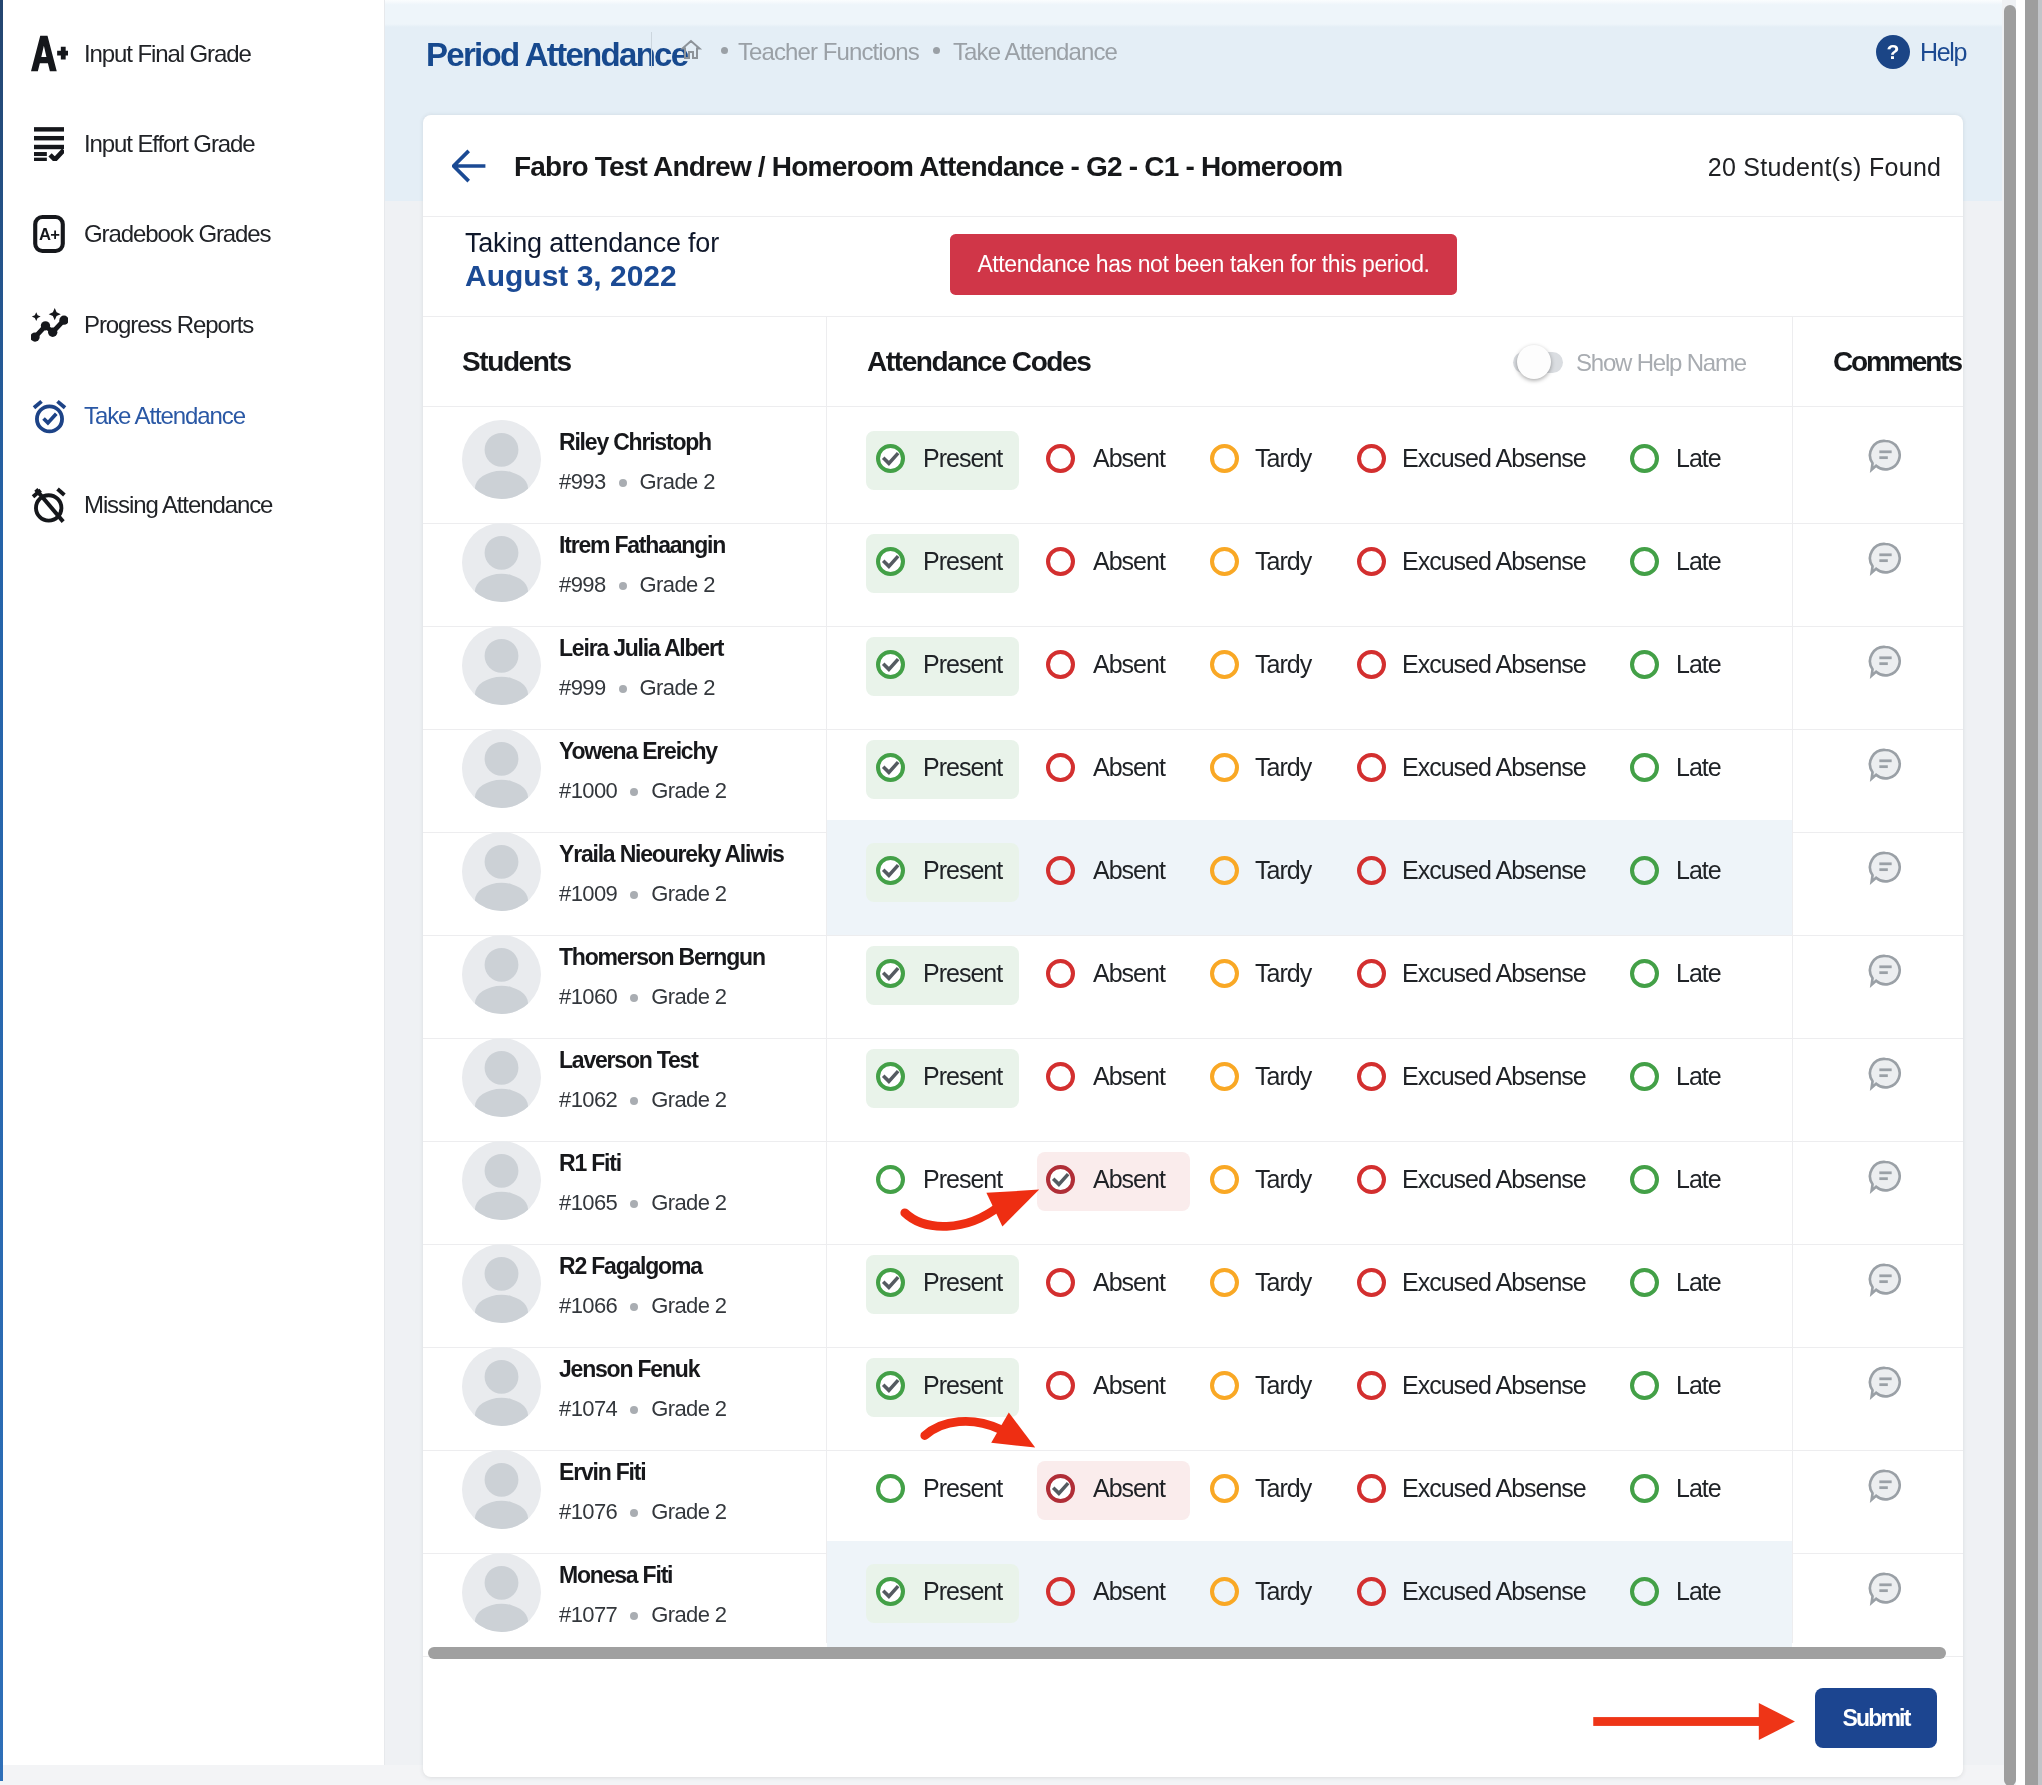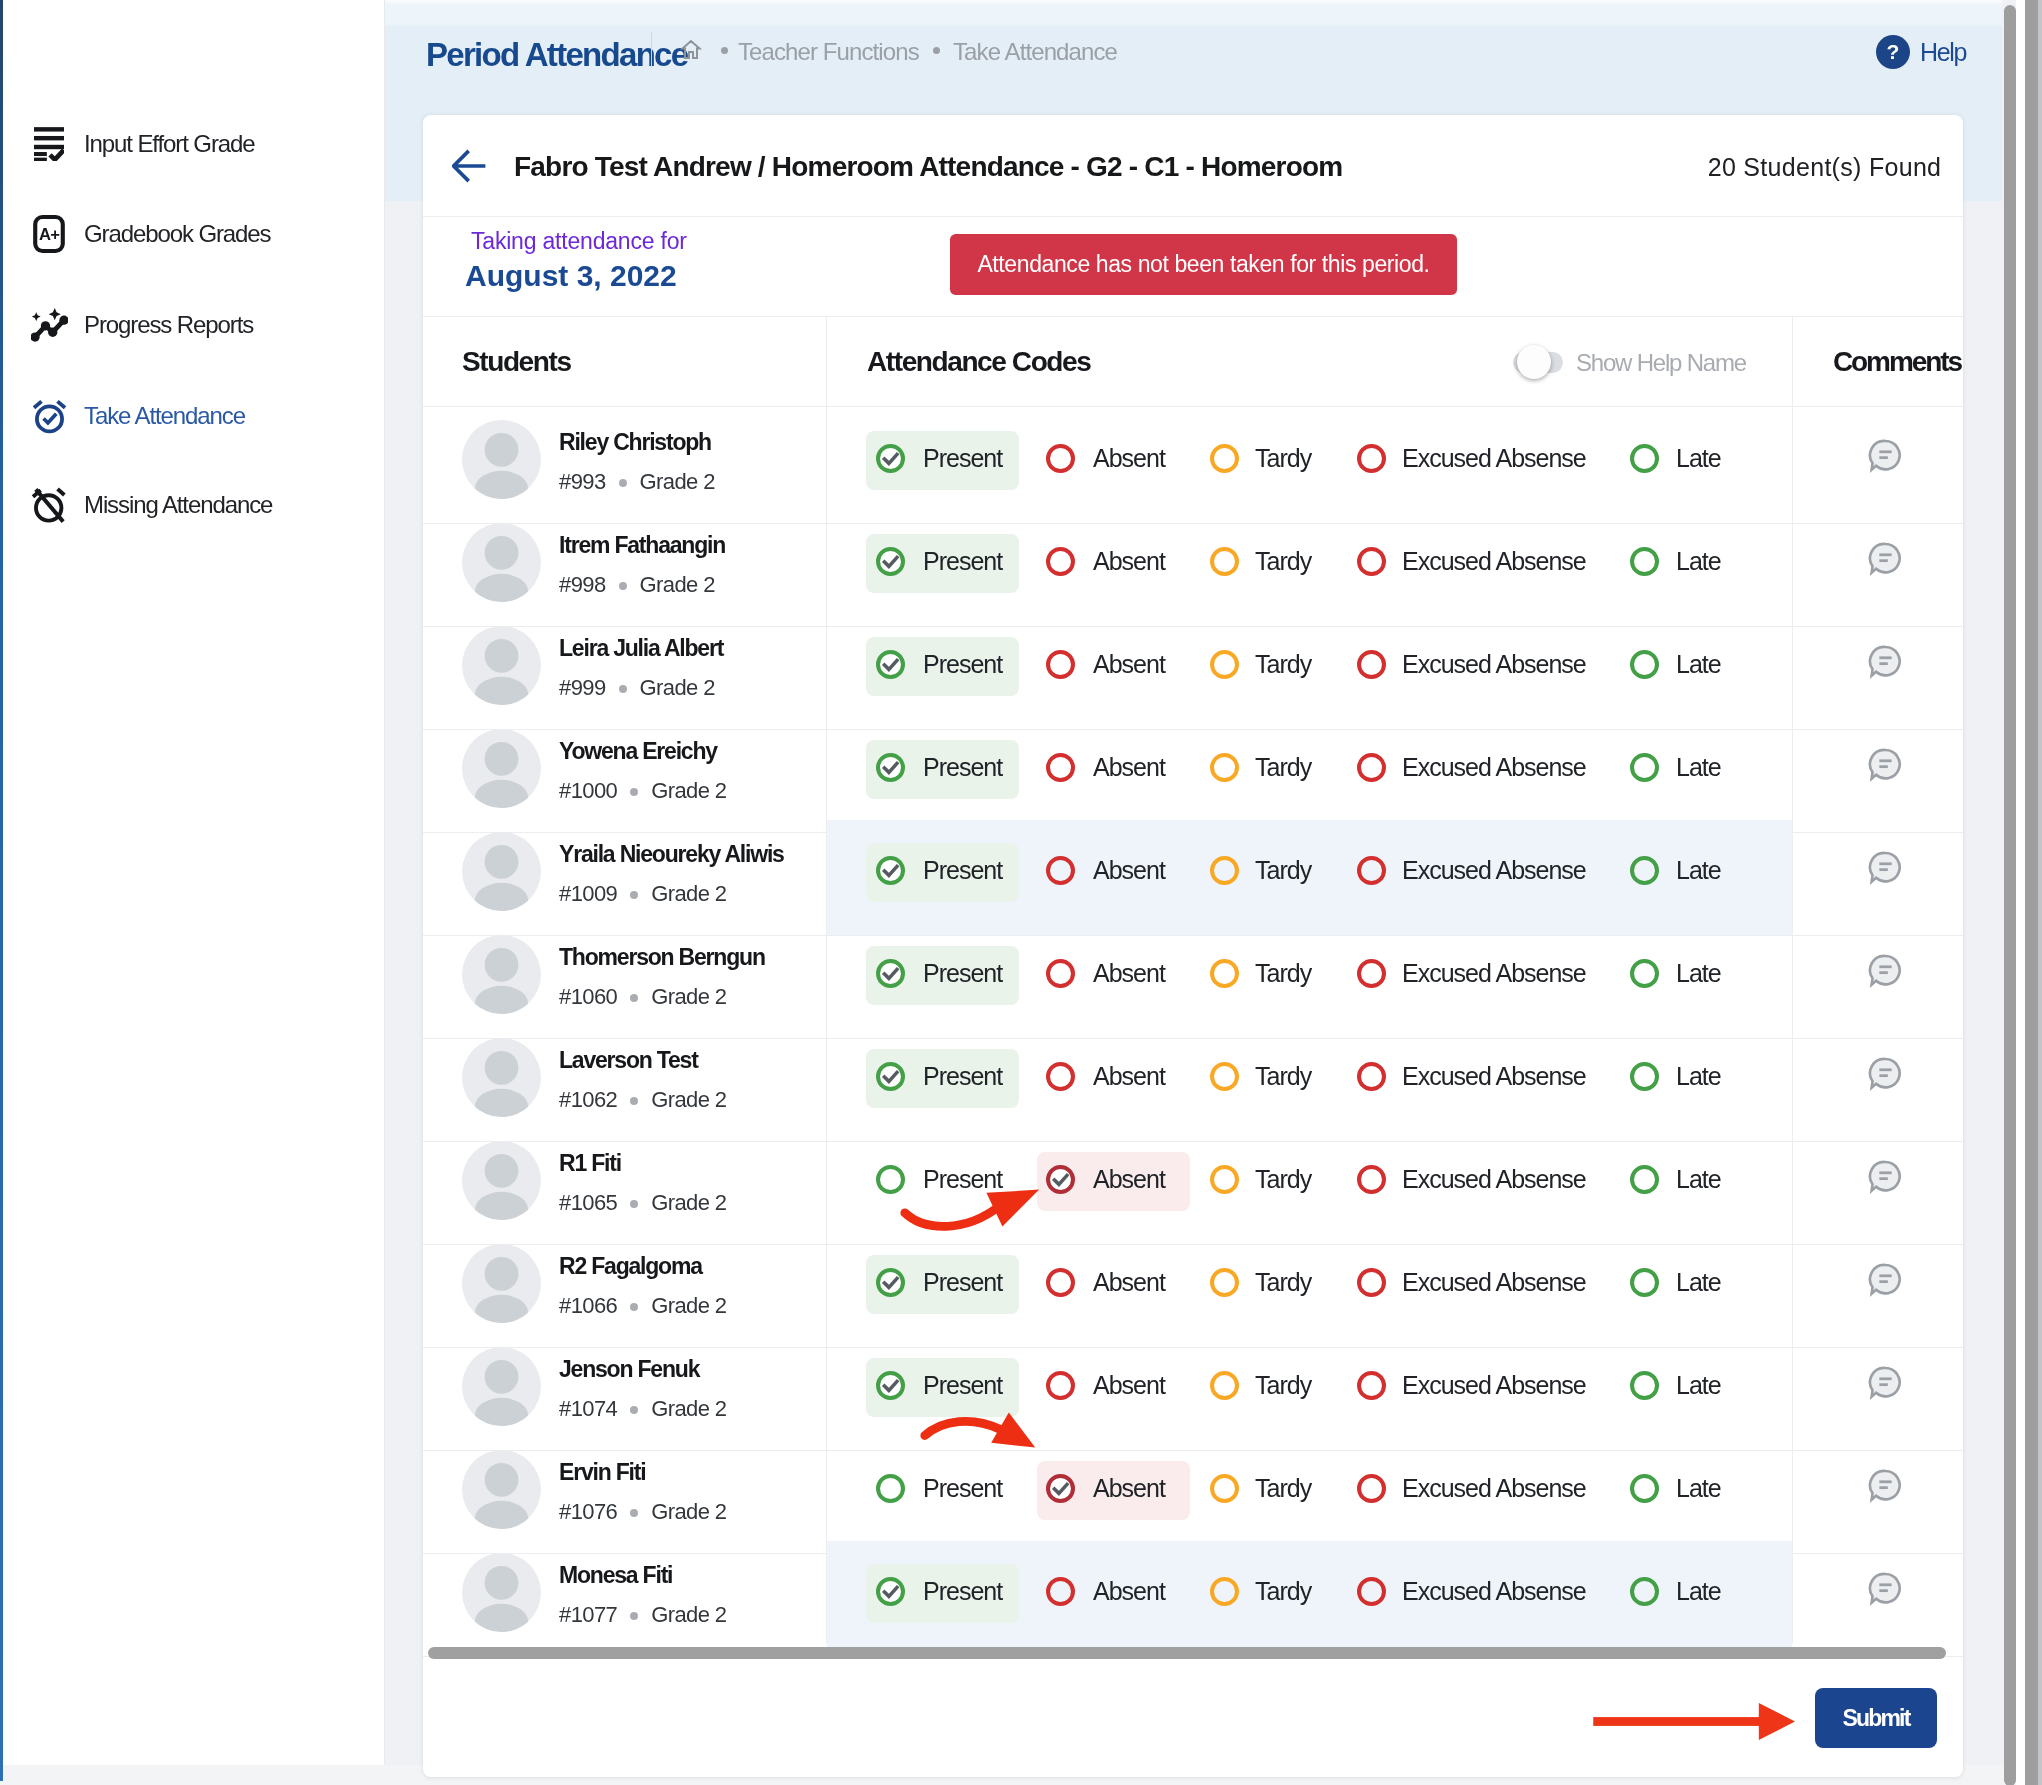--- a/index.html
+++ b/index.html
@@ -25,21 +25,21 @@
 .bc { position:absolute; top:38px; font-size:24px; color:#9aa0a6; letter-spacing:-0.9px; }
 .bcdot { position:absolute; top:47px; width:7.2px; height:7.2px; border-radius:50%; background:#9aa0a6; }
 #helpwrap { position:absolute; left:1876px; top:35px; }
 #helptxt { position:absolute; left:1920px; top:38px; font-size:25px; color:#1c4a92; letter-spacing:-1.3px; }
 
 
 #card { position:absolute; left:423px; top:115px; width:1540px; height:1662px; background:#fff; border-radius:8px; box-shadow:0 0.8px 4px rgba(60,64,67,.12); }
 #chead { position:absolute; left:0; top:0; width:100%; height:102px; border-bottom:0.8px solid #ededef; }
 #ctitle { position:absolute; left:91px; top:36px; font-size:28px; font-weight:bold; color:#17181a; letter-spacing:-0.8px; }
 #cfound { position:absolute; right:21.7px; top:38px; font-size:25px; color:#202124; letter-spacing:0.3px; }
-#takefor { position:absolute; left:48px; top:113px; font-size:23px; color:#6d28d9; letter-spacing:-0.2px; }
+#takefor { position:absolute; left:42px; top:113px; font-size:27px; color:#0f172a; letter-spacing:-0.2px; }
 #dateline { position:absolute; left:42px; top:144px; font-size:30px; font-weight:bold; color:#1b4a94; }
 #banner { position:absolute; left:527px; top:119px; width:507px; height:61px; background:#d03648; border-radius:5.6px; color:#fff; font-size:23px; letter-spacing:-0.4px; display:flex; align-items:center; justify-content:center; }
 #thead { position:absolute; left:0; top:201px; width:100%; height:91px; border-top:0.8px solid #ededef; border-bottom:0.8px solid #ededef; }
 .thl { position:absolute; top:50%; transform:translateY(-50%); font-size:28px; font-weight:bold; color:#17191c; letter-spacing:-1.4px; }
 #vdiv1 { position:absolute; left:403px; top:201px; width:0.8px; height:1327px; background:#ededef; }
 #vdiv2 { position:absolute; left:1369px; top:201px; width:0.8px; height:1327px; background:#ededef; }
 
 
 #tgl { position:absolute; left:1090px; top:237px; width:50px; height:21px; border-radius:10.4px; background:#dadde1; }
 #knob { position:absolute; left:1094px; top:230px; width:34px; height:34px; border-radius:50%; background:#fdfdfd; box-shadow:0 1.6px 4px rgba(0,0,0,.35); }
@@ -66,20 +66,29 @@
 #sbBtrack { position:absolute; left:2016px; top:0; width:21.7px; height:1785px; background:#fff; }
 #sbB { position:absolute; left:2025px; top:0; width:13px; height:1785px; background:#9e9e9e; }
 #sbBedge { position:absolute; left:2038px; top:0; width:4px; height:1785px; background:#c2c5c9; }
 </style></head>
 <body>
 <div id="stage">
   <div id="mainbg"></div>
   <div id="blueband"></div>
   <div id="botstrip"></div>
   <div id="sidebar">
+      <div class="mi" style="top:8.8px">
+  <div class="mic">
+          <svg width="37" height="37" viewBox="0 0 46 46">
+<path d="M0 45 L11.5 1 H20.5 L32 45 H23.5 L21.0 35 H11.0 L8.5 45 Z M12.8 27.2 H19.2 L16 13.5 Z" fill="#15171b"></path>
+<path d="M32.5 19.5 h4.6 v-5 h6 v5 h4.6 v6 h-4.6 v5 h-6 v-5 h-4.6 z" fill="#15171b"></path>
+          </svg>
+        </div>
+  <div class="mil" style="color:#212327">Input Final Grade</div>
+      </div>
       <div class="mi" style="top:99px">
   <div class="mic">
           <svg width="30.5" height="34" viewBox="0 0 38 42">
 <g fill="#15171b">
 <rect x="0" y="0" width="38" height="5.5"></rect>
 <rect x="0" y="11" width="38" height="5.5"></rect>
 <rect x="0" y="22" width="38" height="5.5"></rect>
 <rect x="0" y="31" width="16" height="5"></rect>
 <rect x="0" y="38" width="16" height="5"></rect>
 </g>

